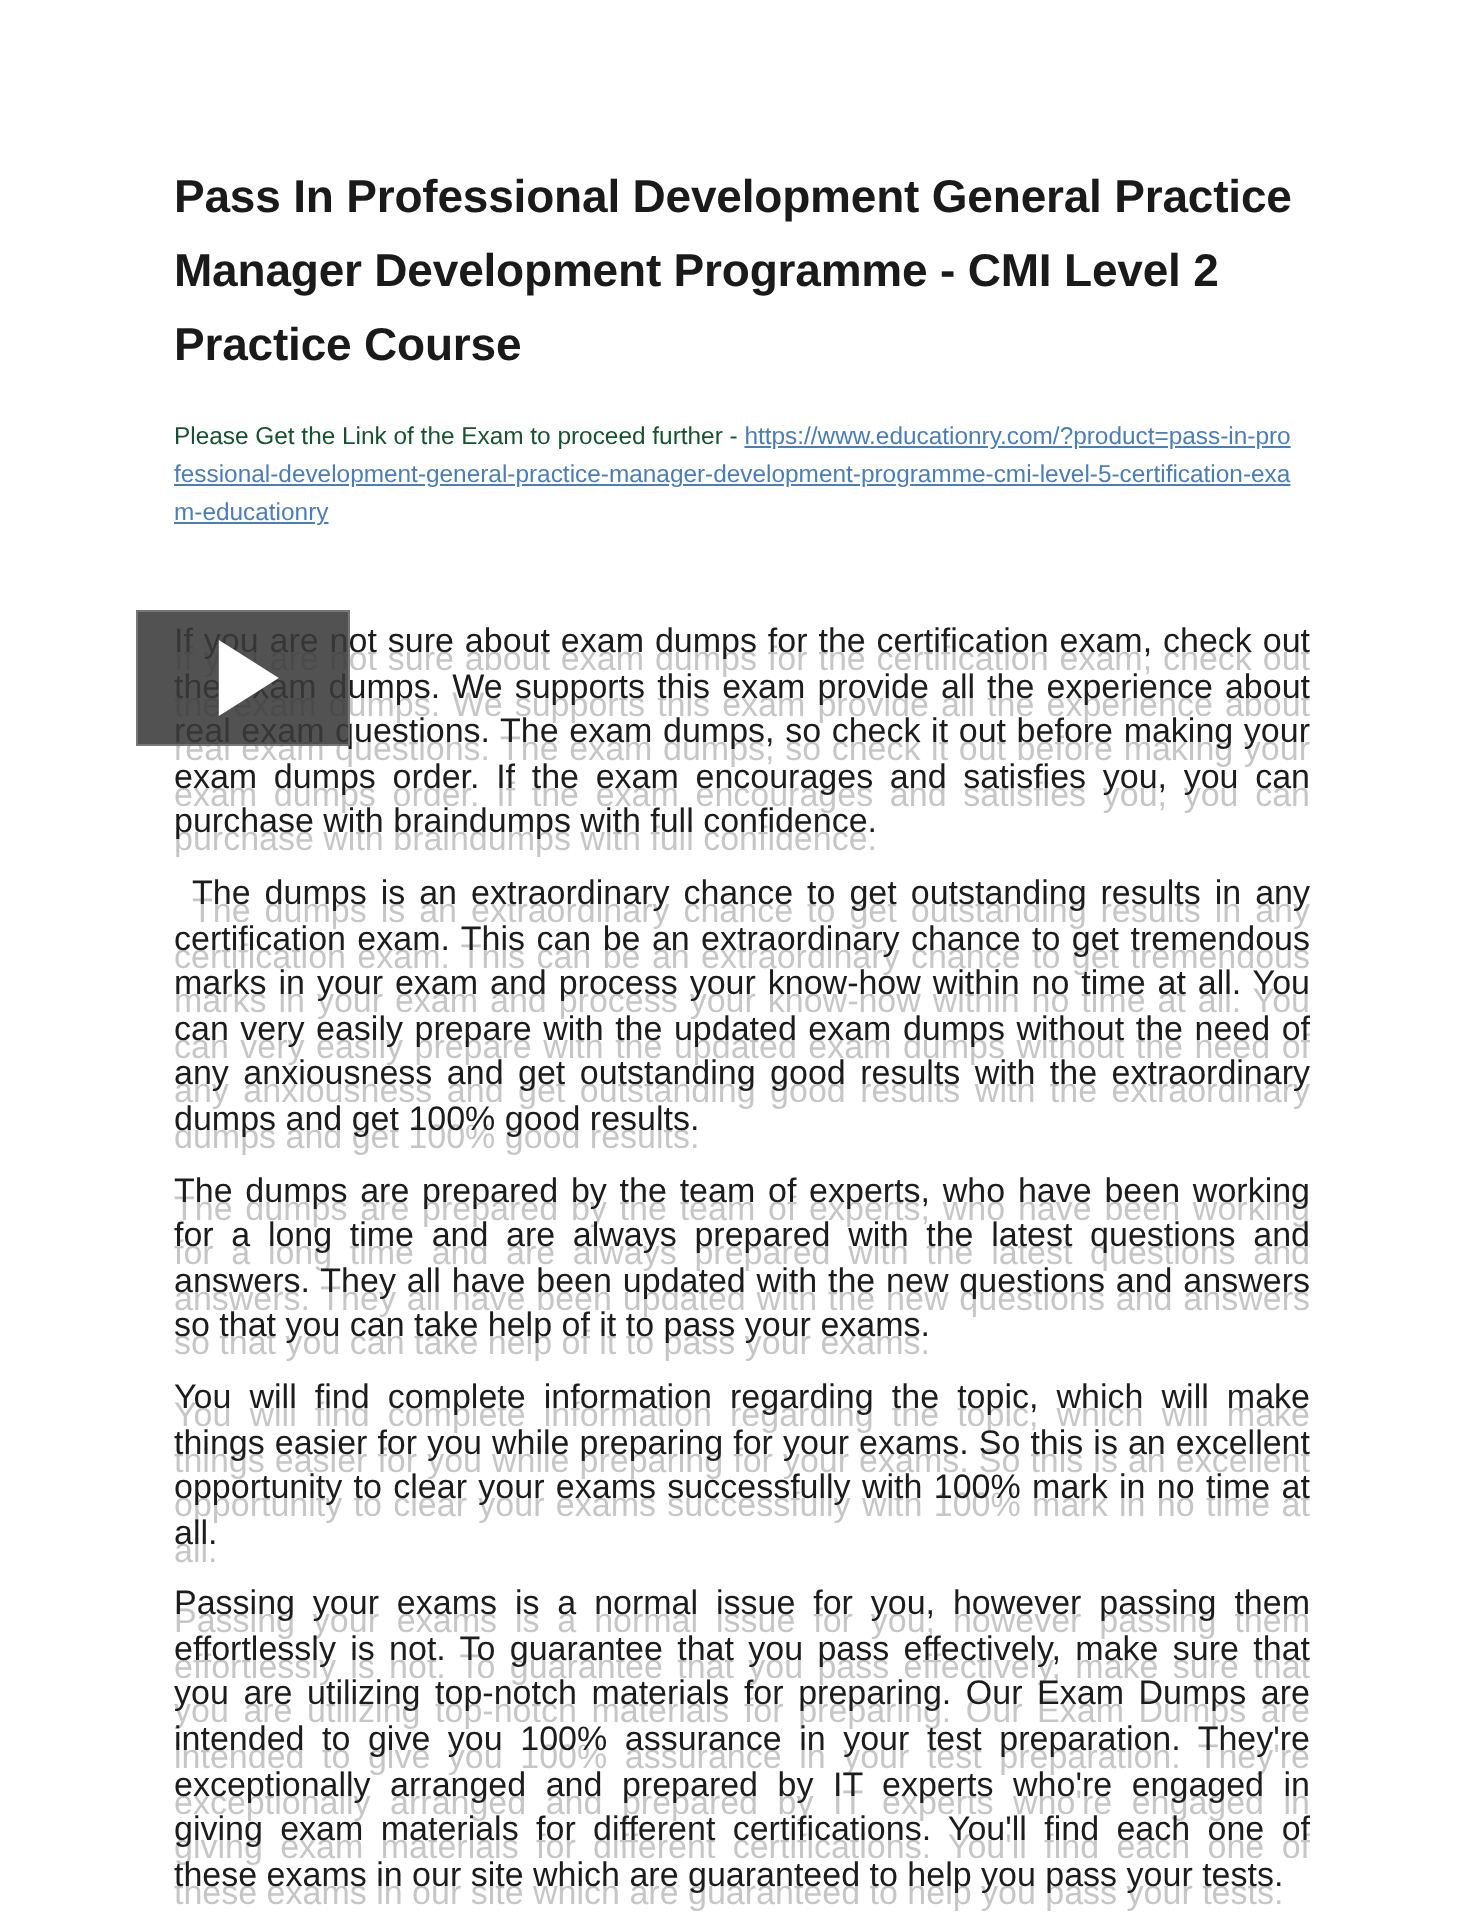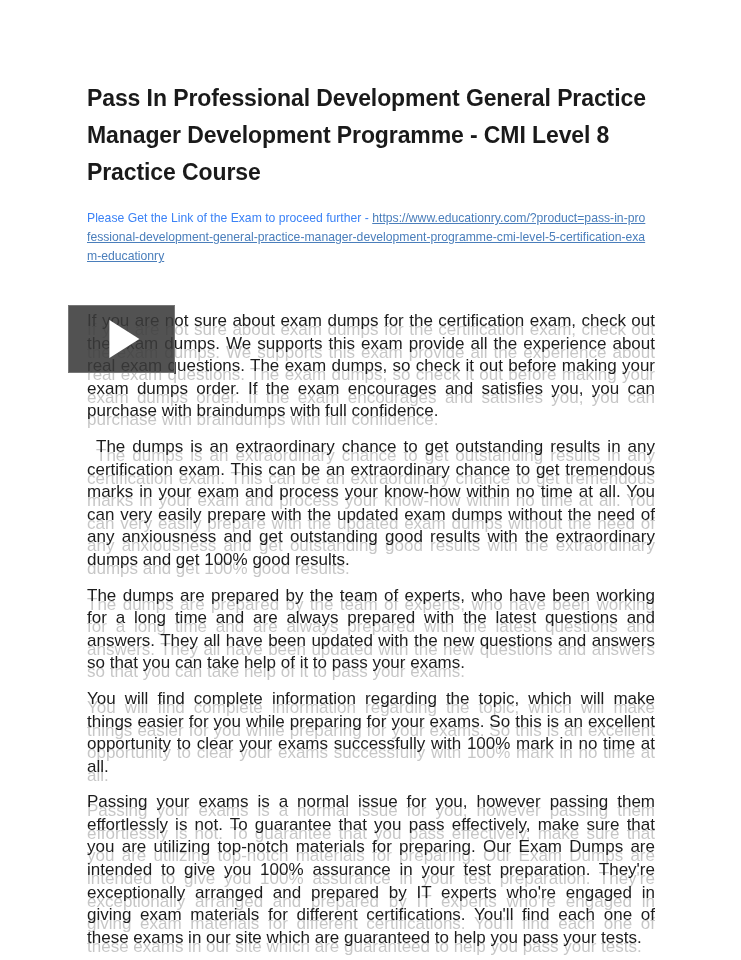--- a/index.html
+++ b/index.html
@@ -44,21 +44,21 @@
   
   .intro-block {
     margin-top: 18px;
     font-size: 12.2px;
     line-height: 19px;
     color: #1f1f1f;
     width: 560px;
     word-break: break-word;
   }
   .intro-lead {
-    color: #3b82f6;
+    color: #14532d;
   }
   .intro-link {
     color: #4a7ebb;
     text-decoration: underline;
     word-break: break-all;
     cursor: pointer;
   }
 
   
   .body-block {
@@ -127,21 +127,21 @@
     border-bottom: 19px solid transparent;
   }
 </style>
 </head>
 <body>
 
 <div class="page">
 
   <div class="content">
 
-    <h1 class="doc-title">Pass In Professional Development General Practice Manager Development Programme - CMI Level 8 Practice Course</h1>
+    <h1 class="doc-title">Pass In Professional Development General Practice Manager Development Programme - CMI Level 2 Practice Course</h1>
 
     <div class="intro-block">
       <span class="intro-lead">Please Get the Link of the Exam to proceed further - </span><span class="intro-link">https://www.educationry.com/?product=pass-in-professional-development-general-practice-manager-development-programme-cmi-level-5-certification-exam-educationry</span>
     </div>
 
     <div class="body-block">
 
       <p class="para">
         <span class="ghost">If you are not sure about exam dumps for the certification exam, check out the exam dumps. We supports this exam provide all the experience about real exam questions. The exam dumps, so check it out before making your exam dumps order. If the exam encourages and satisfies you, you can purchase with braindumps with full confidence.</span>
         <span class="real">If you are not sure about exam dumps for the certification exam, check out the exam dumps. We supports this exam provide all the experience about real exam questions. The exam dumps, so check it out before making your exam dumps order. If the exam encourages and satisfies you, you can purchase with braindumps with full confidence.</span>

